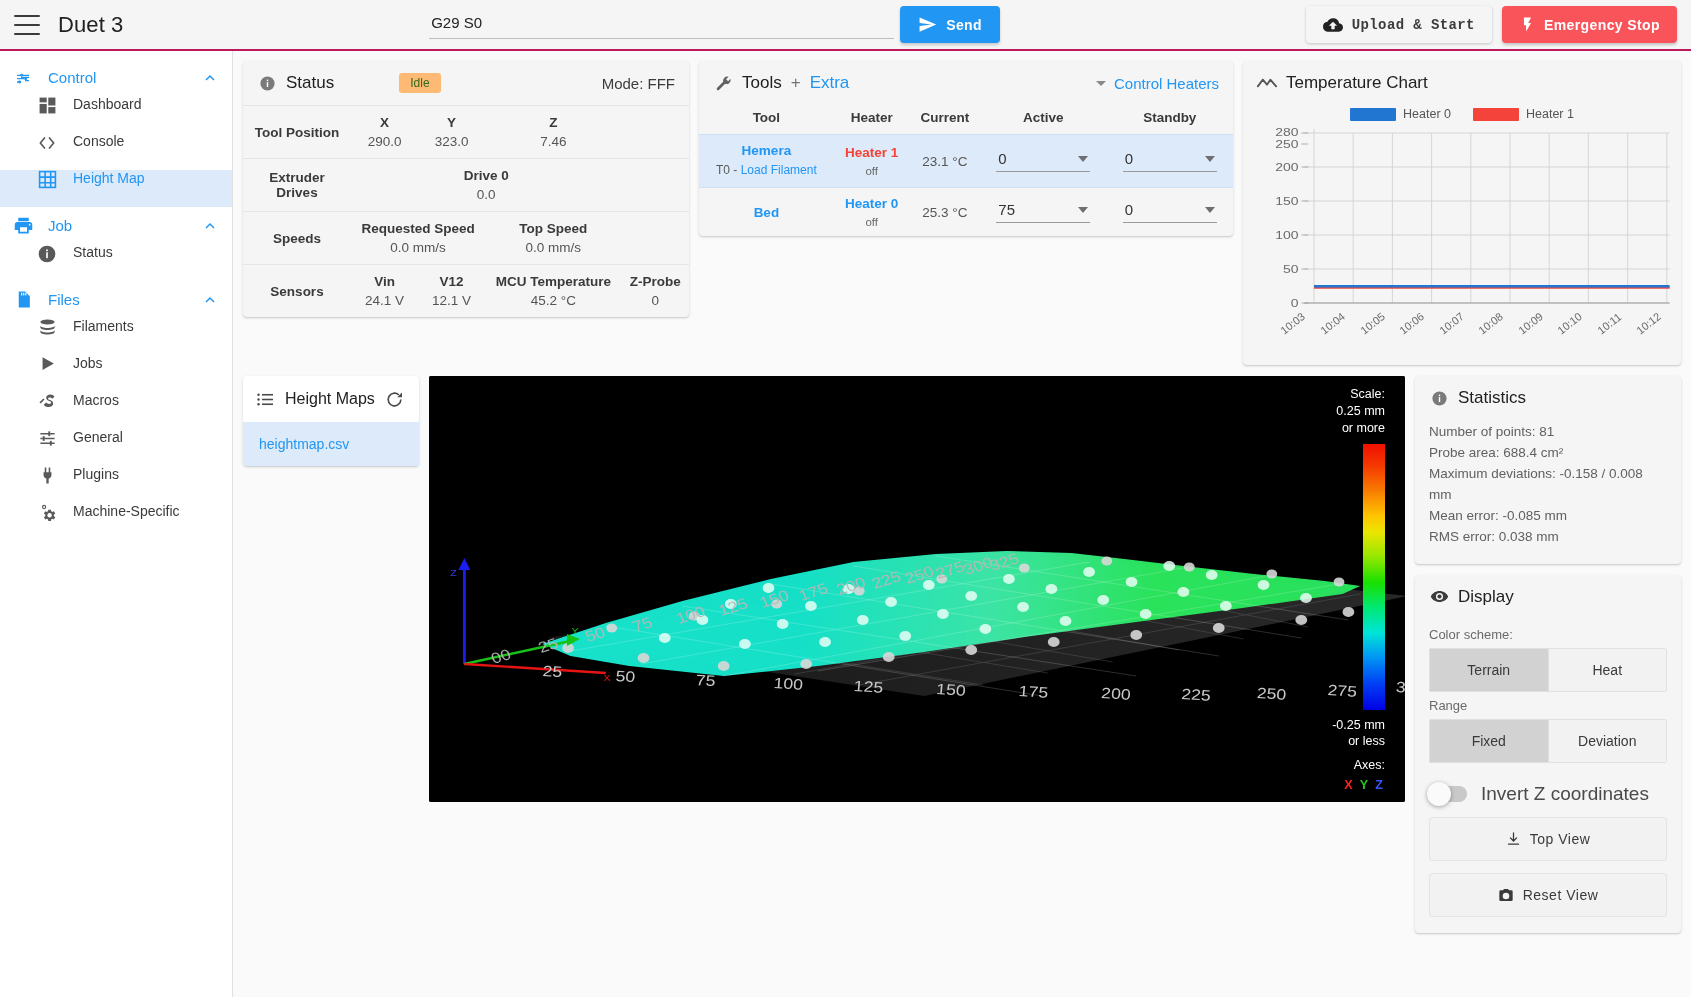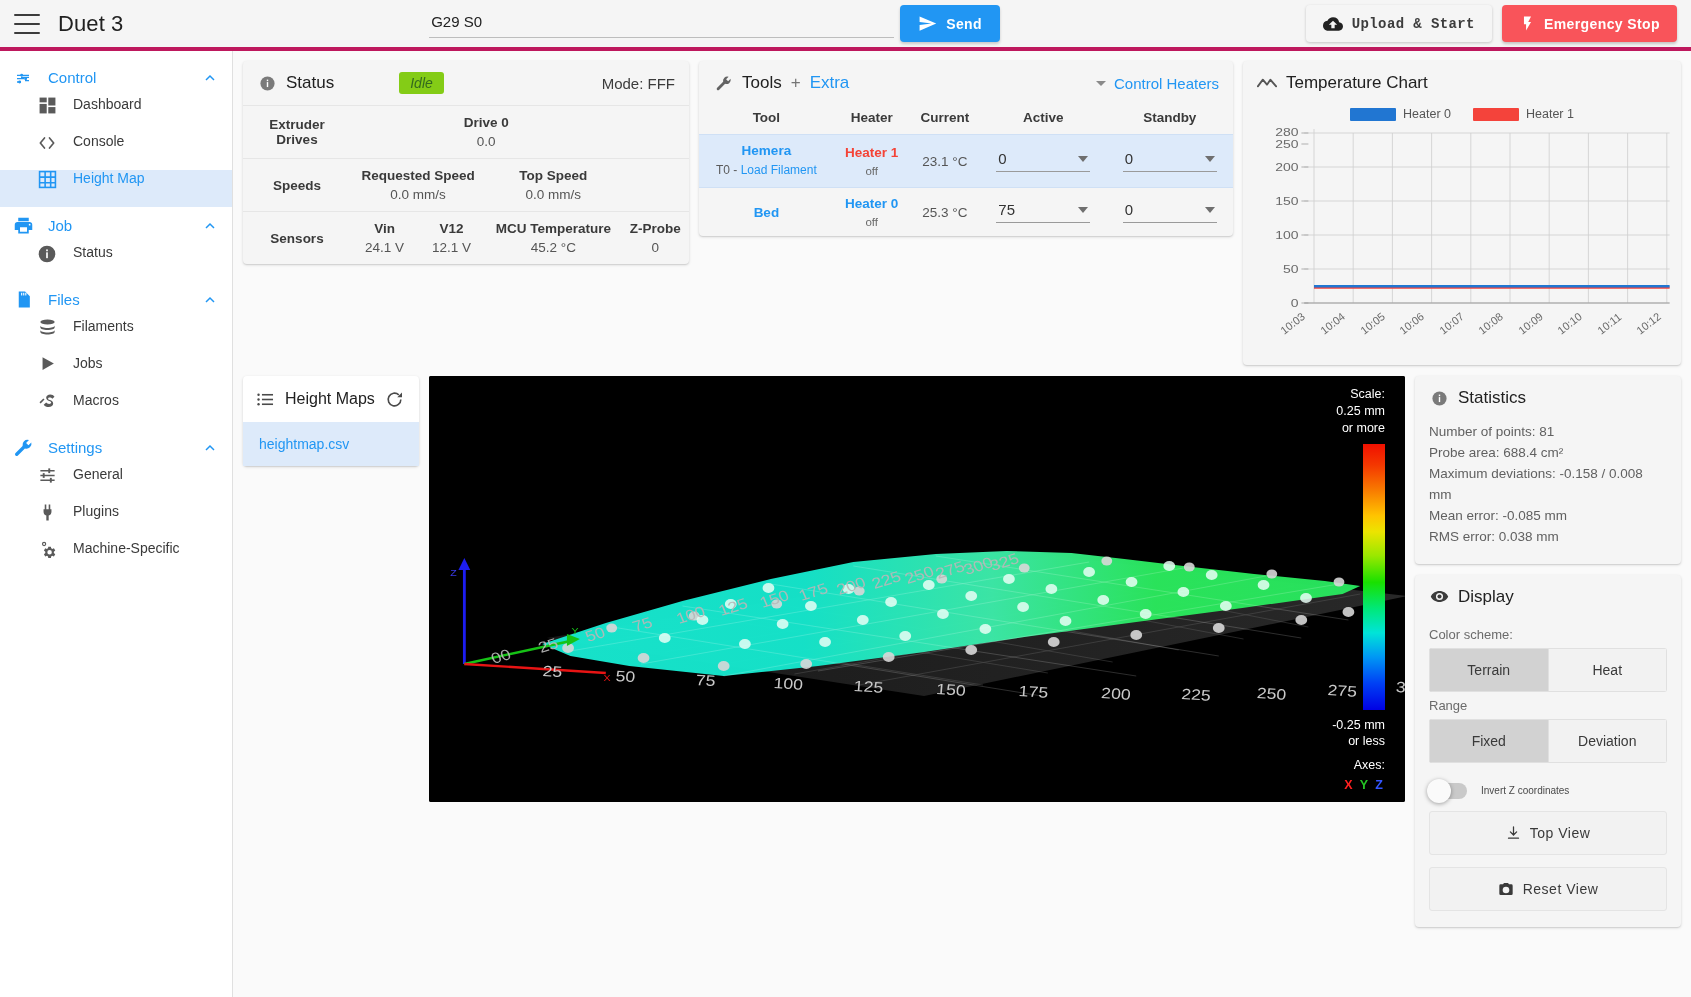--- a/index.html
+++ b/index.html
@@ -8,21 +8,21 @@
     font-family: "Liberation Sans", sans-serif;
     background: #fafafa; color: #212121;
     overflow: hidden;
   }
   .app { width: 1691px; height: 997px; position: relative; display: flex; flex-direction: column; }
 
   
   .topbar {
     height: 51px; min-height: 51px; background: #f5f5f5;
     display: flex; align-items: center; padding: 0 14px;
-    border-bottom: 4px solid #be185d; position: relative; z-index: 20;
+    border-bottom: 2px solid #be185d; position: relative; z-index: 20;
   }
   .hamburger { width: 26px; height: 20px; display: flex; flex-direction: column;
     justify-content: space-between; margin-right: 18px; cursor: pointer; }
   .hamburger i { display: block; height: 2px; background: #3c3c3c; border-radius: 1px; }
   .app-title { font-size: 22px; color: #212121; letter-spacing: .1px; }
   .gcode-wrap { flex: 1; display: flex; justify-content: center; align-items: center; }
   .gcode-input {
     width: 465px; border: none; border-bottom: 1px solid #bdbdbd; background: transparent;
     font-size: 15px; color: #212121; padding: 4px 2px 7px 2px;
     font-family: "Liberation Sans", sans-serif; outline: none;
@@ -79,22 +79,22 @@
   }
   .card-head {
     display: flex; align-items: center; height: 44px; padding: 0 14px; gap: 9px;
     font-size: 17px; color: #212121;
   }
   .card-head .hicon { width: 20px; display: flex; align-items: center; justify-content: center; color: #7a7a7a; }
 
   
   .status-card { width: 446px; min-width: 446px; }
   .badge-idle {
-    background: #84cc16; color: #33691e; font-size: 14px; border-radius: 3px;
-    padding: 3px 11px; font-weight: normal; font-style: italic;
+    background: #fdba74; color: #33691e; font-size: 12px; border-radius: 3px;
+    padding: 3px 11px; font-weight: normal;
   }
   .mode-txt { margin-left: auto; font-size: 15px; color: #3c3c3c; }
   .stat-table { width: 100%; border-collapse: collapse; font-size: 13.5px; }
   .stat-table tr { border-top: 1px solid #e6e6e6; }
   .stat-table td { padding: 9px 6px; text-align: center; vertical-align: middle; }
   .stat-table td.rowlab { width: 108px; font-weight: bold; color: #3a3a3a; text-align: center; font-size: 13.5px; }
   .kv .k { font-weight: bold; color: #3a3a3a; display: block; margin-bottom: 4px; font-size: 13.5px; }
   .kv .v { color: #555; display: block; font-size: 13.5px; }
 
   
@@ -176,21 +176,21 @@
   .btn-group > div + div { border-left: none; }
   .btn-group > div.on { background: #d2d2d2; }
   .toggle-row { display: flex; align-items: center; gap: 14px; margin: 20px 0 8px; }
   .toggle {
     width: 38px; height: 16px; border-radius: 8px; background: #c9c9c9; position: relative; cursor: pointer;
   }
   .toggle .knob {
     position: absolute; left: -2px; top: -4px; width: 24px; height: 24px; border-radius: 50%;
     background: #fafafa; box-shadow: 0 1px 4px rgba(0,0,0,.35);
   }
-  .toggle-lab { font-size: 10px; color: #4a4a4a; text-align: right; }
+  .toggle-lab { font-size: 19px; color: #4a4a4a; text-align: right; }
   .wide-btn {
     width: 100%; background: #f2f2f2; border: 1px solid #e4e4e4; border-radius: 3px;
     padding: 13px 0; font-size: 14px; color: #3a3a3a; cursor: pointer;
     display: flex; align-items: center; justify-content: center; gap: 9px;
     margin-top: 12px; letter-spacing: .5px;
   }
   svg { display: block; }
 </style>
 </head>
 <body>
@@ -345,33 +345,20 @@
       <div class="nav-item">
         <span class="nicon">
           <svg width="20" height="20" viewBox="0 0 24 24">
               <path fill="#5a5a5a" d="M16 3c-3 0-5 1.6-5 4 0 2 1.6 3 3.6 3.8 1.6.6 2.4 1 2.4 1.9 0 1-1 1.7-2.4 1.7-1.6 0-2.8-.7-3.6-1.7L8 15.2C9.3 17 11.4 18 14 18c3.2 0 5.4-1.7 5.4-4.2 0-2.2-1.7-3.3-3.9-4.1-1.5-.6-2.2-1-2.2-1.7 0-.8.8-1.3 2-1.3 1.3 0 2.4.6 3.1 1.5L21 5.7C19.8 4 18.1 3 16 3z"></path>
               <path fill="#5a5a5a" d="M3 12.3L7.6 7.7l1.4 1.4-4.6 4.6z"></path>
             </svg>
         </span>
         <span>Macros</span>
       </div>
 
-      <div class="nav-group">
-        <span class="gicon">
-          <svg width="20" height="20" viewBox="0 0 24 24">
-              <path fill="#2196f3" d="M22 5.3l-3.5 3.5-2.8-2.8L19.2 2.5a6 6 0 0 0-7.7 7.2L2.8 18.4a2 2 0 0 0 2.8 2.8l8.7-8.7a6 6 0 0 0 7.7-7.2z"></path>
-            </svg>
-        </span>
-        <span class="glabel">Settings</span>
-        <span>
-          <svg class="chev" viewBox="0 0 24 24">
-              <path fill="none" stroke="#2196f3" stroke-width="2.2" d="M6 15l6-6 6 6"></path>
-            </svg>
-        </span>
-      </div>
       <div class="nav-item">
         <span class="nicon">
           <svg width="19" height="19" viewBox="0 0 24 24">
               <path stroke="#5a5a5a" stroke-width="1.9" d="M3 6h18M3 12h18M3 18h18"></path>
               <rect x="13" y="3" width="2.4" height="6" fill="#5a5a5a"></rect>
               <rect x="6" y="9" width="2.4" height="6" fill="#5a5a5a"></rect>
               <rect x="15" y="15" width="2.4" height="6" fill="#5a5a5a"></rect>
             </svg>
         </span>
         <span>General</span>
@@ -407,20 +394,35 @@
                   <rect x="11" y="10" width="2" height="7" fill="#fff"></rect>
                   <rect x="11" y="6.5" width="2" height="2.2" fill="#fff"></rect>
                 </svg>
             </span>
             <span>Status</span>
             <span class="badge-idle" style="margin-left:56px">Idle</span>
             <span class="mode-txt">Mode: FFF</span>
           </div>
           <table class="stat-table">
             <tbody>
+                <tr>
+              <td class="rowlab">Tool Position</td>
+              <td class="kv">
+                <span class="k">X</span>
+                <span class="v">290.0</span>
+              </td>
+              <td class="kv">
+                <span class="k">Y</span>
+                <span class="v">323.0</span>
+              </td>
+              <td class="kv">
+                <span class="k">Z</span>
+                <span class="v">7.46</span>
+              </td>
+            </tr>
             <tr>
               <td class="rowlab">Extruder<br>Drives</td>
               <td class="kv" colspan="3">
                 <span class="k">Drive 0</span>
                 <span class="v">0.0</span>
               </td>
             </tr>
             <tr>
               <td class="rowlab">Speeds</td>
               <td class="kv" colspan="2">

